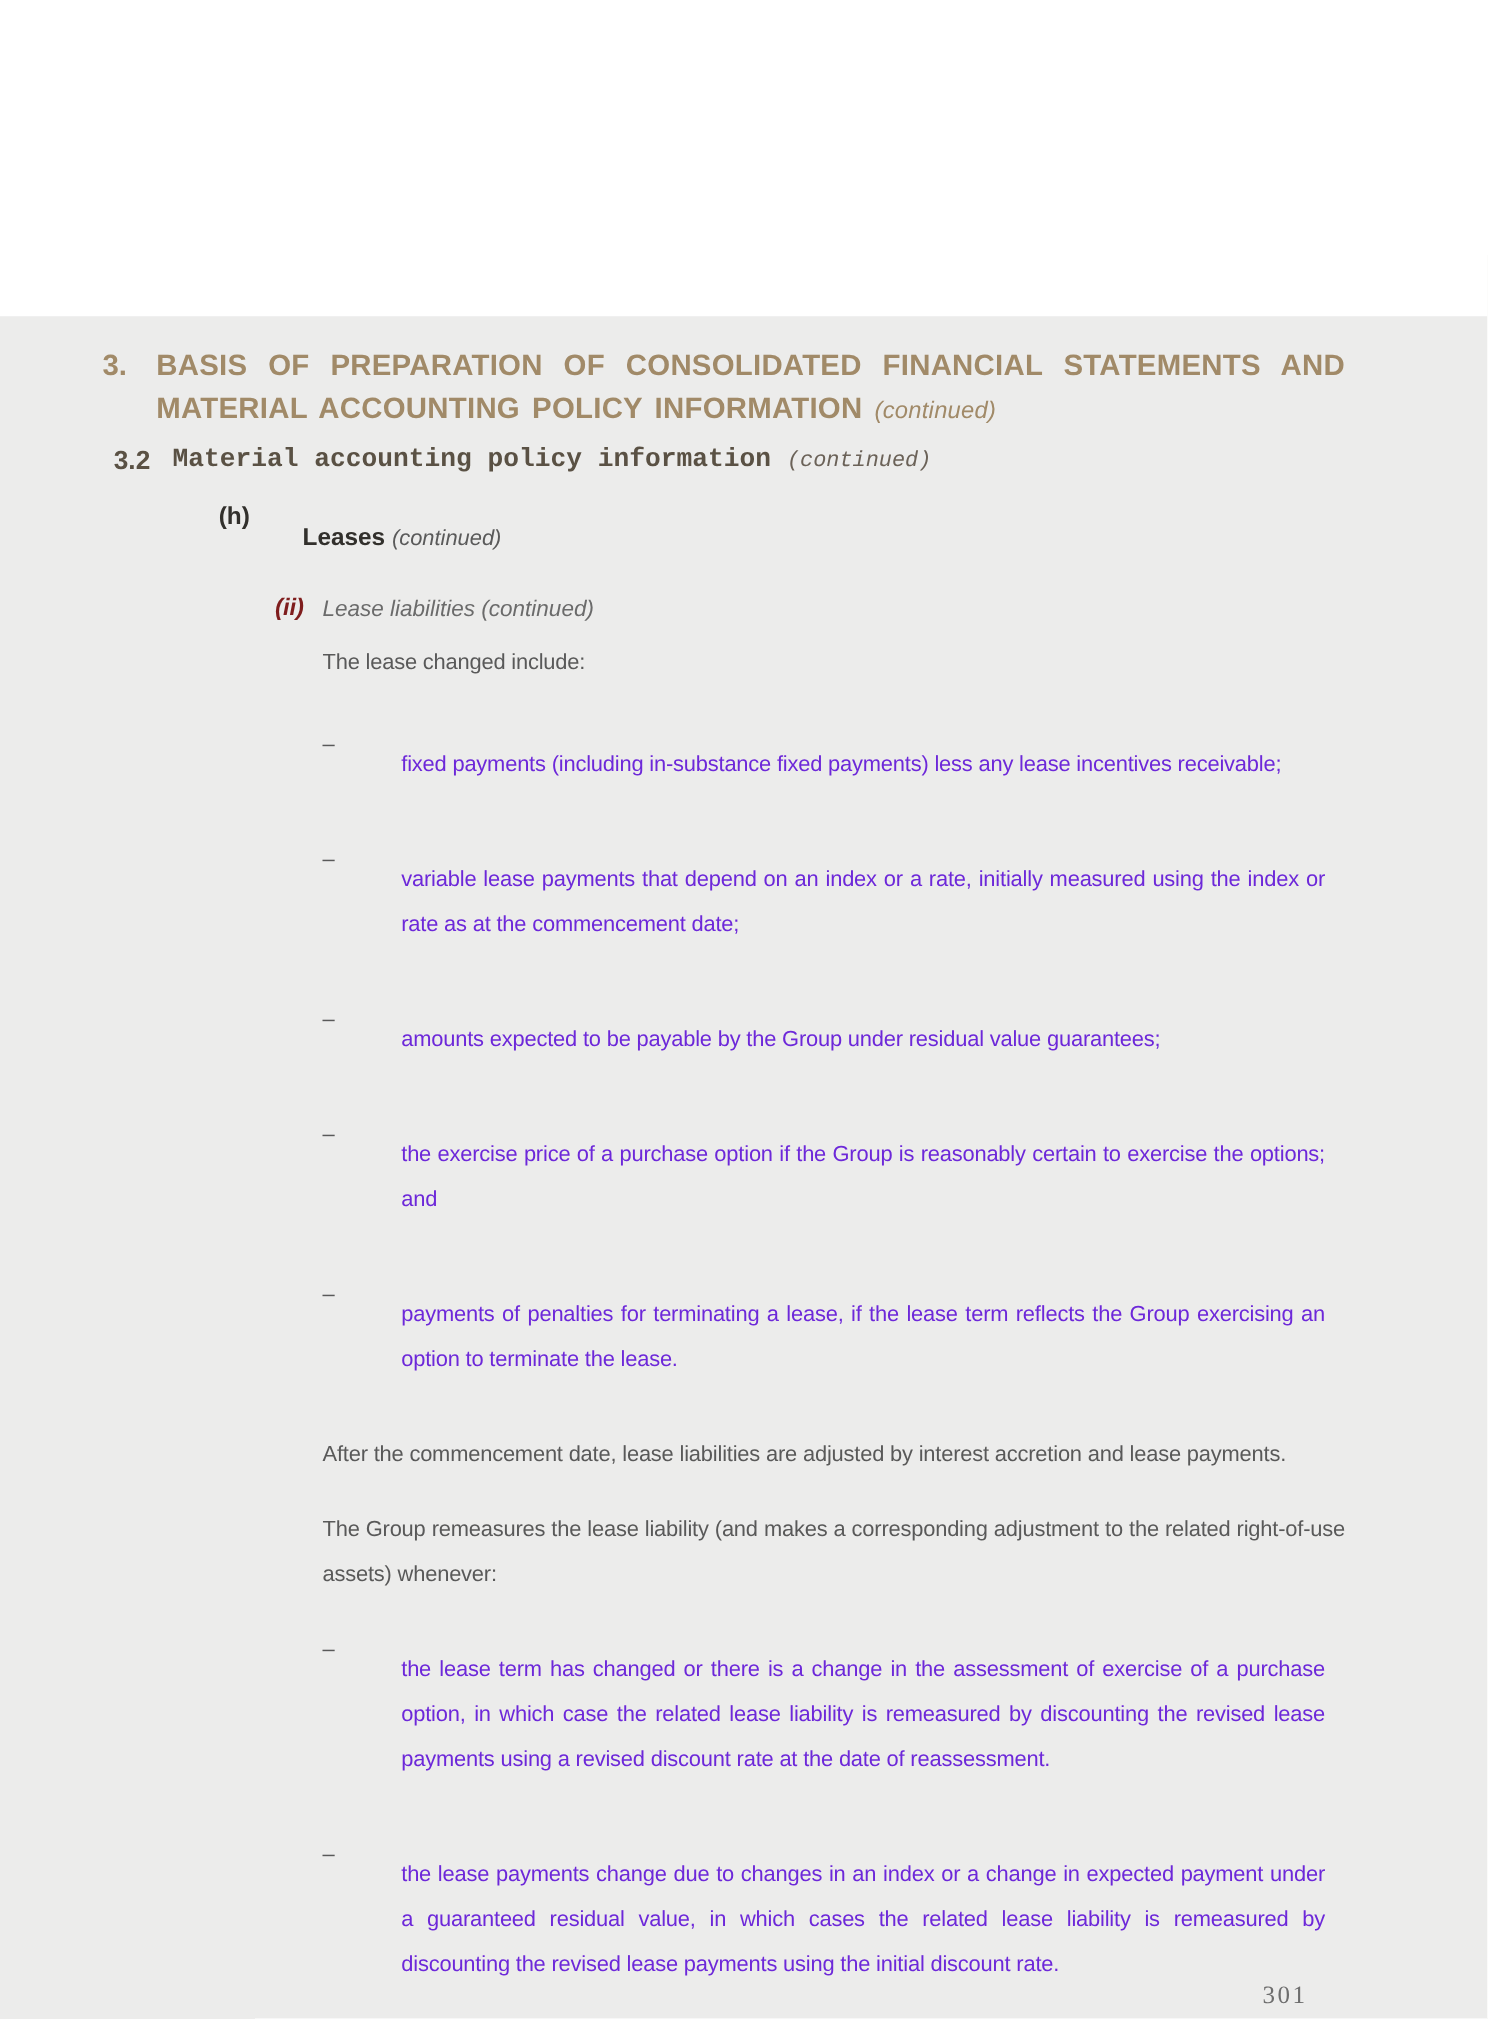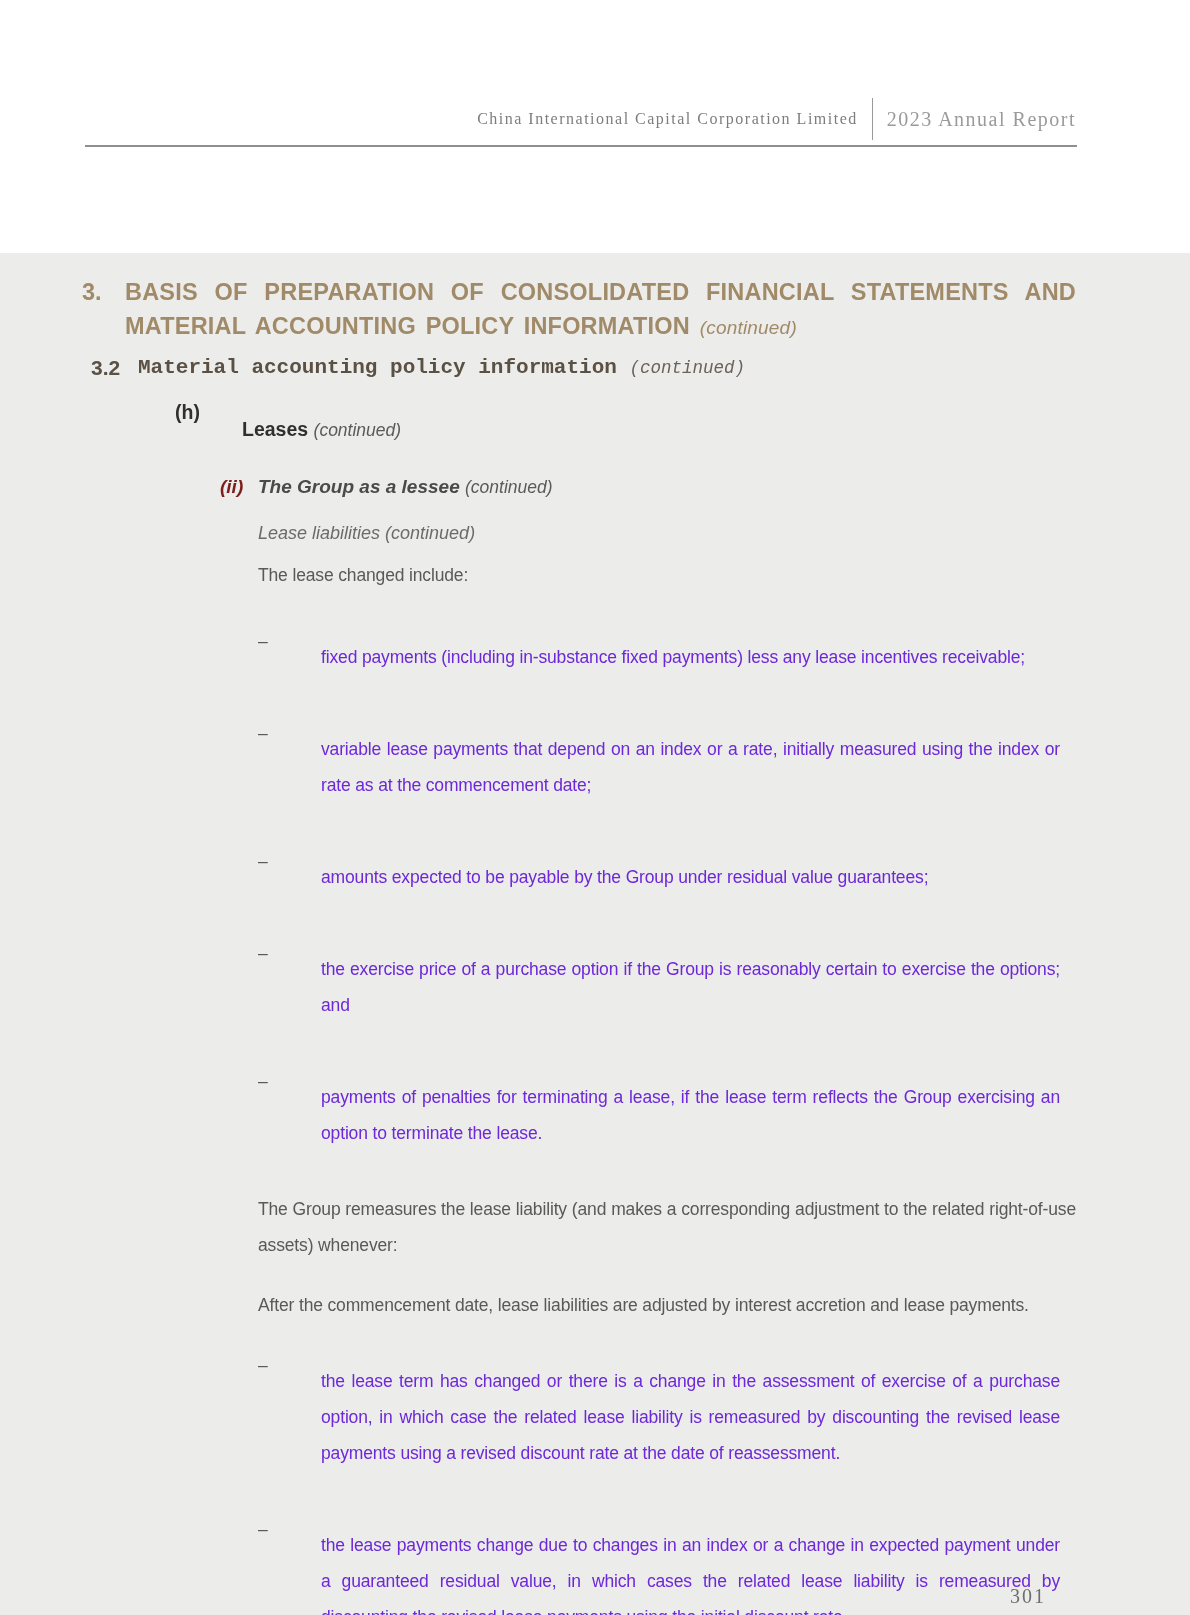--- a/index.html
+++ b/index.html
@@ -64,28 +64,20 @@
     position:absolute;top:1585px;right:144px;
     font-family:"Liberation Serif", serif;
     font-size:20px;color:#6e6e6e;letter-spacing:2px;
   }
 </style>
 </head>
 <body>
 
 <div class="page">
 
-  <header class="page-header">
-    <div class="header-text">
-      <span class="company">China International Capital Corporation Limited</span>
-      <span class="hdr-divider"></span>
-      <span class="report">2023 Annual Report</span>
-    </div>
-    <div class="header-rule"></div>
-  </header>
 
   <main class="content-band">
 
     <div class="sec-row">
       <div class="sec-num">3.</div>
       <p class="sec-title"><span>BASIS OF PREPARATION OF CONSOLIDATED FINANCIAL STATEMENTS AND MATERIAL ACCOUNTING POLICY INFORMATION</span> <em>(continued)</em></p>
     </div>
 
     <div class="sub-row">
       <div class="sub-num">3.2</div>
@@ -94,21 +86,20 @@
 
     <div class="h-row">
       <div class="h-num">(h)</div>
       <p class="h-title"><span>Leases</span> <em>(continued)</em></p>
     </div>
 
     <div class="ii-row">
       <div class="ii-num">(ii)</div>
       <div class="ii-body">
 
-        <p class="ii-title"><span>The Group as a lessee</span> <em>(continued)</em></p>
 
         <p class="lease-sub">Lease liabilities (continued)</p>
 
         <p class="body-p mb30">The lease changed include:</p>
 
         <div class="bullet">
           <span class="dash">–</span>
           <p class="btxt">fixed payments (including in-substance fixed payments) less any lease incentives receivable;</p>
         </div>
         <div class="bullet">
@@ -121,23 +112,23 @@
         </div>
         <div class="bullet">
           <span class="dash">–</span>
           <p class="btxt">the exercise price of a purchase option if the Group is reasonably certain to exercise the options; and</p>
         </div>
         <div class="bullet">
           <span class="dash">–</span>
           <p class="btxt">payments of penalties for terminating a lease, if the lease term reflects the Group exercising an option to terminate the lease.</p>
         </div>
 
+        <p class="body-p mb24">After the commencement date, lease liabilities are adjusted by interest accretion and lease payments.</p>
+
         <p class="body-p mb24">The Group remeasures the lease liability (and makes a corresponding adjustment to the related right-of-use assets) whenever:</p>
-
-        <p class="body-p mb24">After the commencement date, lease liabilities are adjusted by interest accretion and lease payments.</p>
 
         <div class="bullet mb20">
           <span class="dash">–</span>
           <p class="btxt">the lease term has changed or there is a change in the assessment of exercise of a purchase option, in which case the related lease liability is remeasured by discounting the revised lease payments using a revised discount rate at the date of reassessment.</p>
         </div>
         <div class="bullet">
           <span class="dash">–</span>
           <p class="btxt">the lease payments change due to changes in an index or a change in expected payment under a guaranteed residual value, in which cases the related lease liability is remeasured by discounting the revised lease payments using the initial discount rate.</p>
         </div>
 

